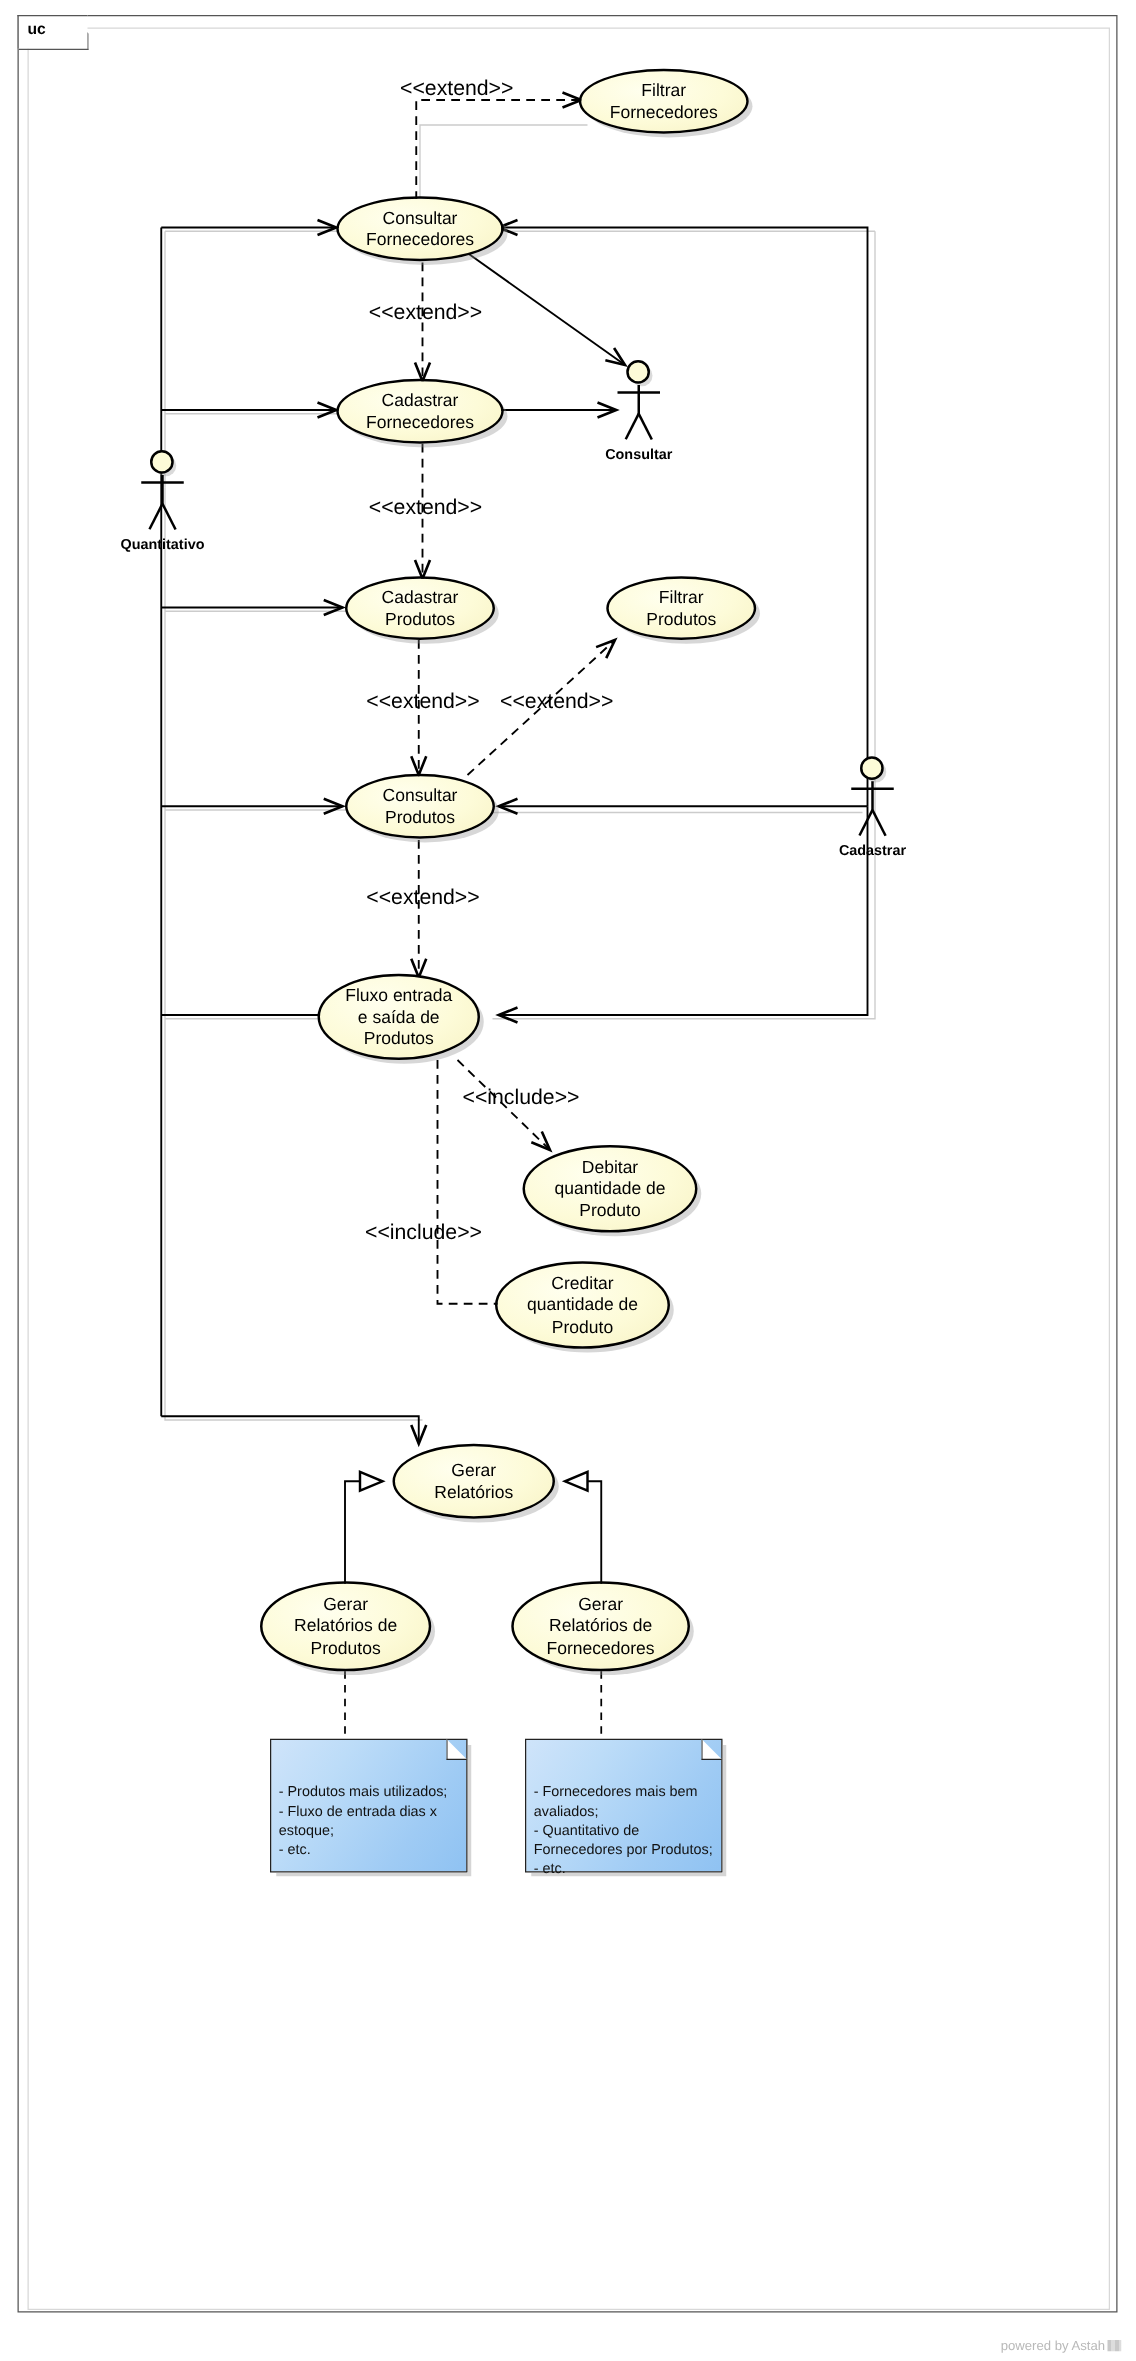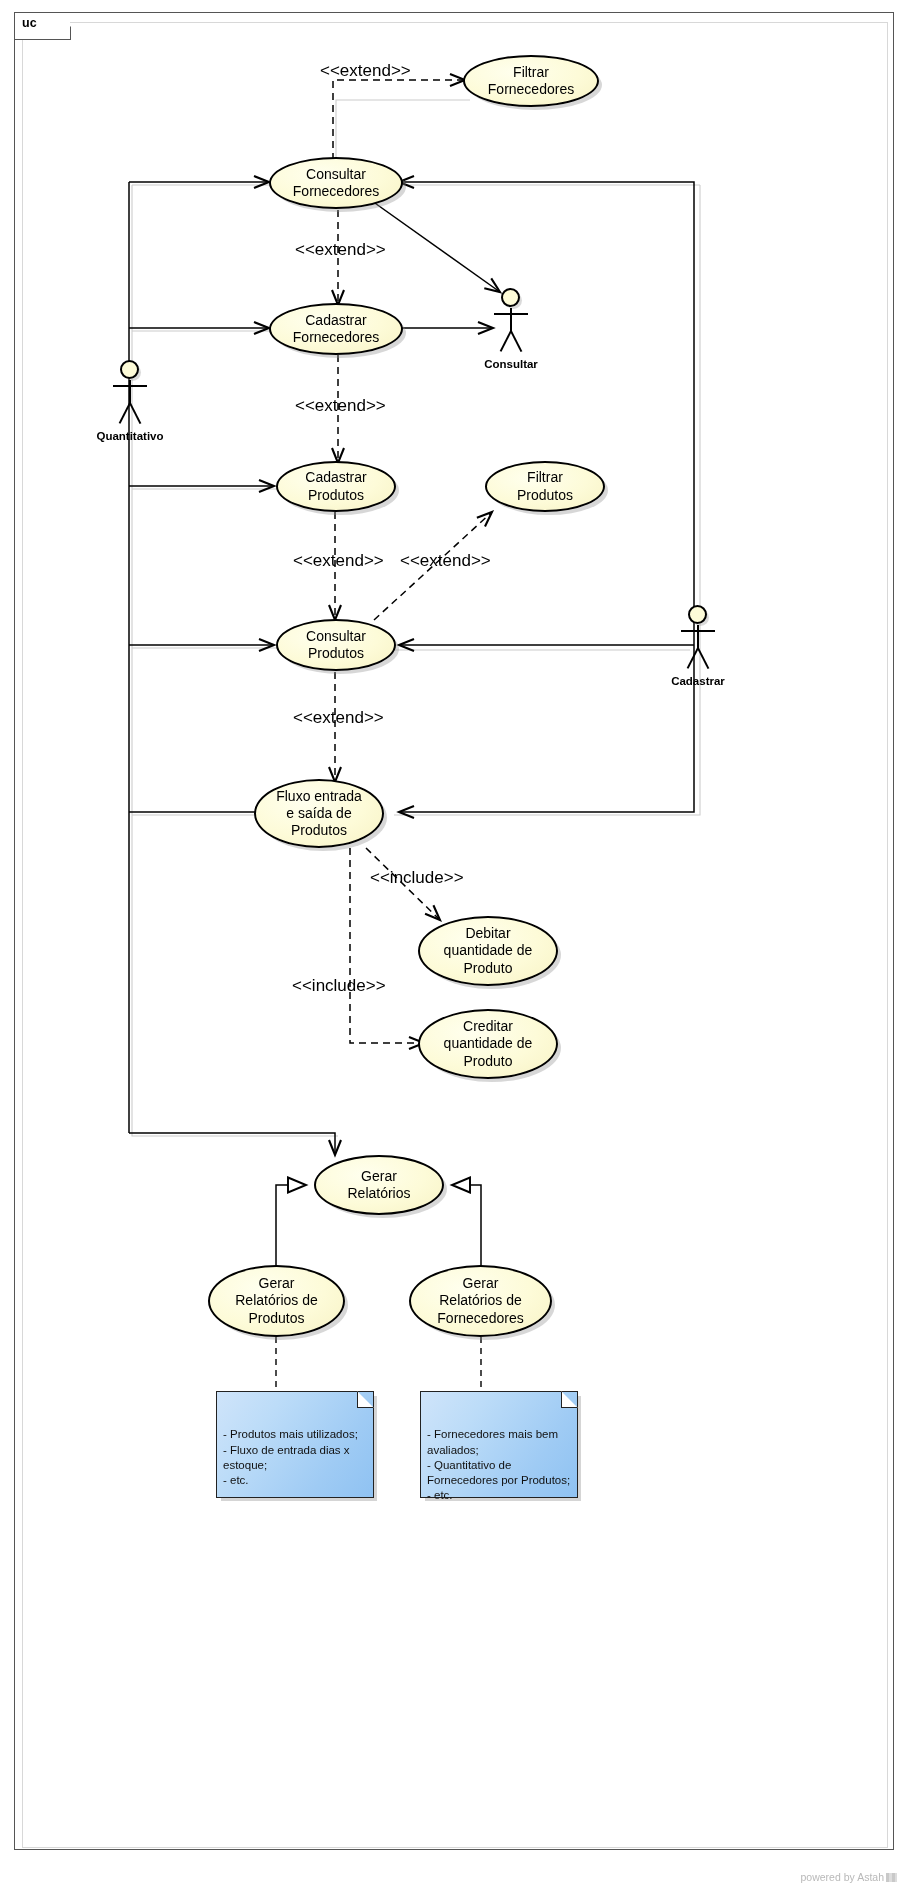--- a/index.html
+++ b/index.html
@@ -207,21 +207,21 @@
 e saída de
 Produtos</span>
   </div>
 
   <div class="uc" style="left:418px;top:916px;width:140px;height:70px;">
     <span style="white-space:pre-line">Debitar
 quantidade de
 Produto</span>
   </div>
 
-  <div class="uc" style="left:418px;top:1009px;width:140px;height:70px;">
+  <div class="uc" style="left:396px;top:1009px;width:140px;height:70px;">
     <span style="white-space:pre-line">Creditar
 quantidade de
 Produto</span>
   </div>
 
   <div class="uc" style="left:314px;top:1155px;width:130px;height:60px;">
     <span style="white-space:pre-line">Gerar
 Relatórios</span>
   </div>
 

